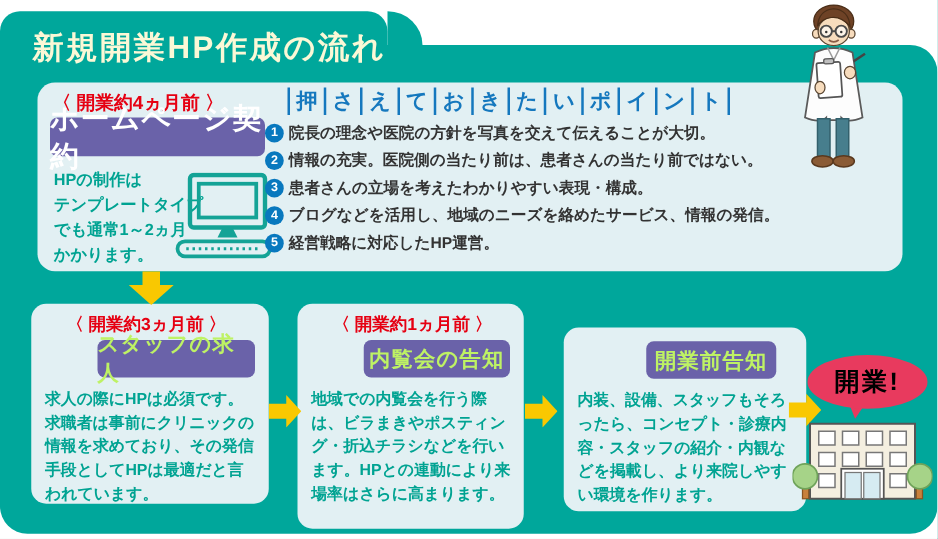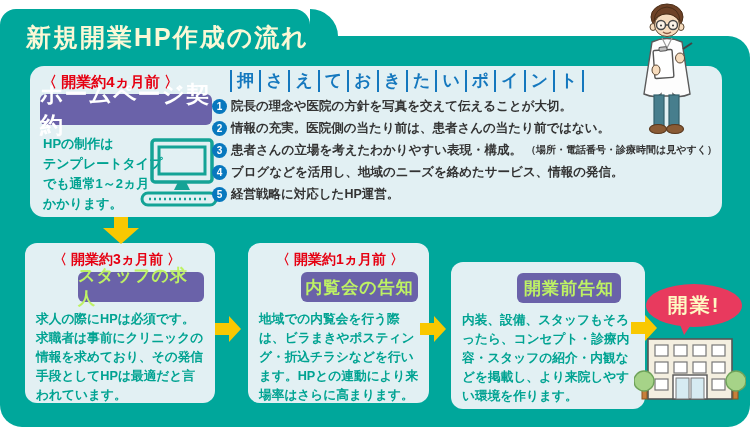--- a/index.html
+++ b/index.html
@@ -28,35 +28,35 @@
         font-size:10px;font-weight:bold;display:flex;align-items:center;justify-content:center;}
   .ptext{font-size:12.5px;font-weight:bold;color:#333;white-space:nowrap;}
   .pnote{font-size:10px;font-weight:bold;color:#333;white-space:nowrap;}
 
   
   .arrow{position:absolute;z-index:2;}
 
   
   .card{position:absolute;background:#E2F0F3;border-radius:12px;z-index:1;}
   #card1{left:25px;top:243px;width:190px;height:160px;}
-  #card2{left:248px;top:243px;width:181px;height:160px;}
+  #card2{left:238px;top:243px;width:181px;height:180px;}
   #card3{left:451px;top:262px;width:194px;height:147px;}
   .cdate{position:absolute;left:12px;top:8px;font-size:14px;font-weight:bold;color:#E60012;margin-left:16px;}
   .cbadge{position:absolute;left:11px;right:11px;top:29px;height:30px;background:#6A62A9;border-radius:6px;
           color:#bef264;font-size:17px;font-weight:bold;display:flex;align-items:center;justify-content:center;letter-spacing:1px;margin-left:42px;}
   .ctext{position:absolute;left:11px;right:8px;top:67px;font-size:12.7px;font-weight:bold;color:#00A392;line-height:1.5;}
   #card3 .cbadge{top:11px;left:24px;right:24px;}
   #card3 .ctext{top:49px;}
 
   
   .bubble{position:absolute;left:646px;top:284px;width:96px;height:43px;background:#E83A5E;border-radius:50%;
           display:flex;align-items:center;justify-content:center;z-index:3;}
   .bubble-tail{position:absolute;left:676px;top:318px;width:0;height:0;border-left:9px solid transparent;
                border-right:9px solid transparent;border-top:17px solid #E83A5E;transform:rotate(6deg);z-index:2;}
-  .bubble-label{color:#fef9c3;font-size:20px;font-weight:bold;letter-spacing:2px;}
+  .bubble-label{color:#000000;font-size:20px;font-weight:bold;letter-spacing:2px;}
   .building{position:absolute;left:634px;top:333px;z-index:2;}
   .doctor{position:absolute;left:626px;top:0;z-index:4;}
 </style>
 </head>
 <body>
 
 <div id="stage">
   <div class="tab"></div>
   <div class="tab-curve"></div>
   <div class="body-bg"></div>
@@ -98,21 +98,20 @@
         <span class="pnum">1</span>
         <span class="ptext">院長の理念や医院の方針を写真を交えて伝えることが大切。</span>
       </div>
       <div class="point-row">
         <span class="pnum">2</span>
         <span class="ptext">情報の充実。医院側の当たり前は、患者さんの当たり前ではない。</span>
       </div>
       <div class="point-row">
         <span class="pnum">3</span>
         <span class="ptext">患者さんの立場を考えたわかりやすい表現・構成。</span>
-        <span class="pnote">（場所・電話番号・診療時間は見やすく）</span>
       </div>
       <div class="point-row">
         <span class="pnum">4</span>
         <span class="ptext">ブログなどを活用し、地域のニーズを絡めたサービス、情報の発信。</span>
       </div>
       <div class="point-row">
         <span class="pnum">5</span>
         <span class="ptext">経営戦略に対応したHP運営。</span>
       </div>
     </div>

